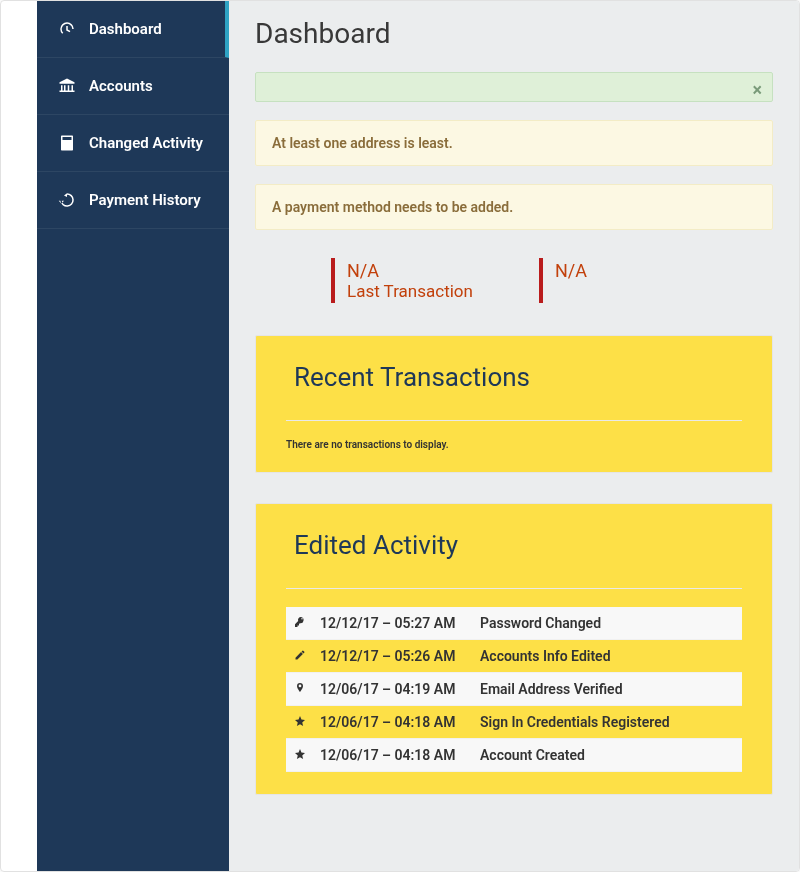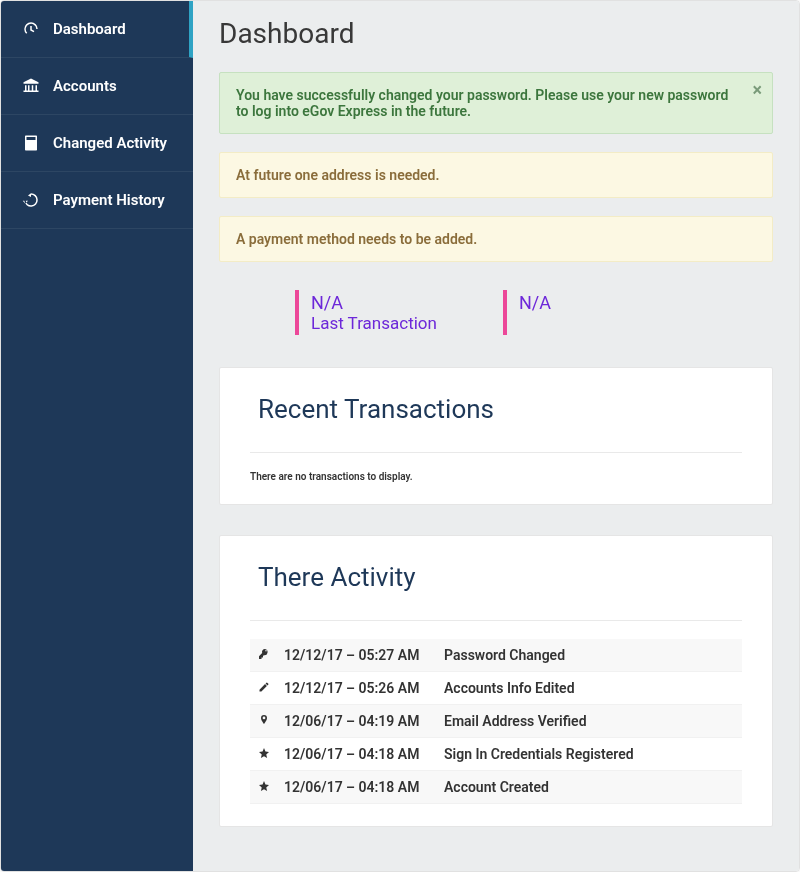--- a/index.html
+++ b/index.html
@@ -11,20 +11,21 @@
   }
   .app {
     width:800px;
     height:872px;
     margin:0 auto;
     border:1px solid #e1e1e1;
     border-radius:4px;
     box-shadow: 0 0 4px rgba(0,0,0,0.08);
     overflow:hidden;
     display:flex;
+    padding-left:36px;
   }
   
   .sidebar {
     width:192px;
     flex:0 0 192px;
     background:#1e3858;
     color:#fff;
   }
   .sidebar-item {
     display:flex;
@@ -88,29 +89,29 @@
     cursor:pointer;
     line-height:1;
   }
   .stats-row {
     display:flex;
     gap:28px;
     padding:6px 0 6px 76px;
     margin:22px 0 26px 0;
   }
   .stat {
-    border-left:4px solid #ec4899;
+    border-left:4px solid #b91c1c;
     padding:2px 0 2px 12px;
-    color:#6d28d9;
+    color:#c2410c;
     min-width:180px;
   }
   .stat-value { font-size:18px; }
   .stat-label { font-size:17px; }
   .panel {
-    background:#ffffff;
+    background:#fde047;
     border:1px solid #e5e5e5;
     border-radius:2px;
     margin-bottom:30px;
     padding:26px 30px 22px 30px;
   }
   .panel h2 {
     color:#1e3858;
     font-size:26px;
     font-weight:400;
     margin:0 0 28px 8px;
@@ -188,26 +189,25 @@
           </svg>
       </span>
       <span>Payment History</span>
     </div>
   </nav>
 
   <main class="main">
     <h1 class="page-title">Dashboard</h1>
 
     <div class="alert alert-success">
-      <span>You have successfully changed your password. Please use your new password to log into eGov Express in the future.</span>
       <span class="alert-close">×</span>
     </div>
 
     <div class="alert alert-warning">
-      <span>At future one address is needed.</span>
+      <span>At least one address is least.</span>
     </div>
 
     <div class="alert alert-warning">
       <span>A payment method needs to be added.</span>
     </div>
 
     <div class="stats-row">
       <div class="stat">
         <div class="stat-value">N/A</div>
         <div class="stat-label">Last Transaction</div>
@@ -217,21 +217,21 @@
       </div>
     </div>
 
     <section class="panel">
       <h2>Recent Transactions</h2>
       <hr>
       <p class="empty-text">There are no transactions to display.</p>
     </section>
 
     <section class="panel">
-      <h2>There Activity</h2>
+      <h2>Edited Activity</h2>
       <hr>
       <table class="activity-table">
         <tbody>
           <tr>
             <td class="icon-cell">
               <svg viewBox="0 0 24 24" width="12" height="12">
                   <path d="M14 2a6 6 0 0 0-5.7 8L2 16.3V22h5v-3h3v-3l1.7-1.7A6 6 0 1 0 14 2zm2 5a1.5 1.5 0 1 1 0-3 1.5 1.5 0 0 1 0 3z"></path>
                 </svg>
             </td>
             <td class="time-cell">12/12/17 – 05:27 AM</td>

